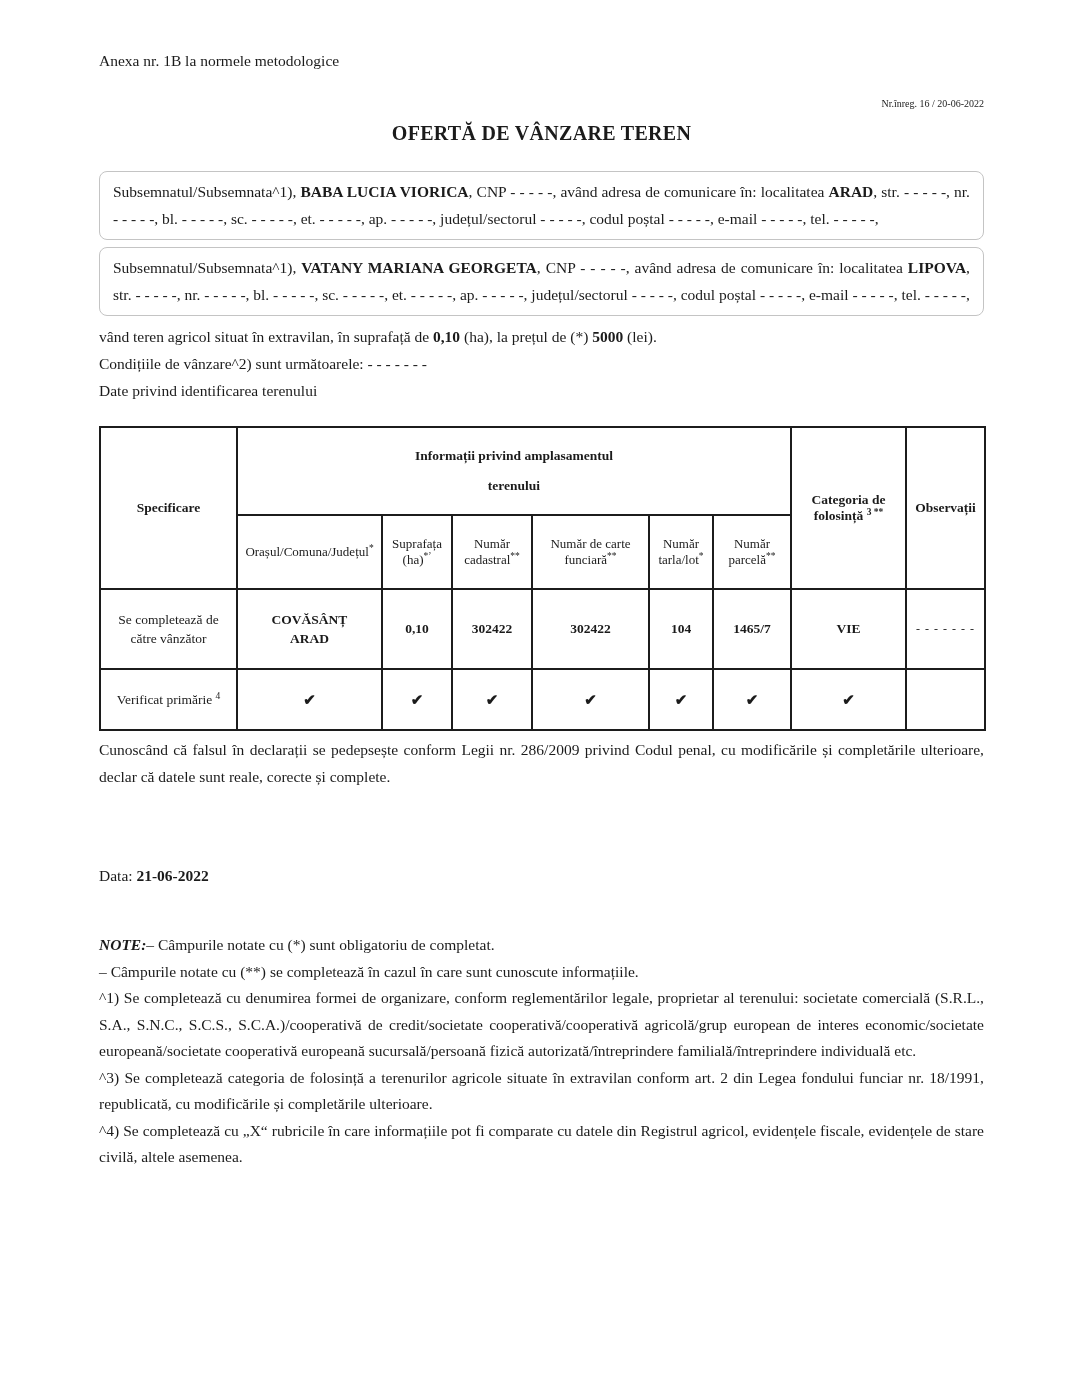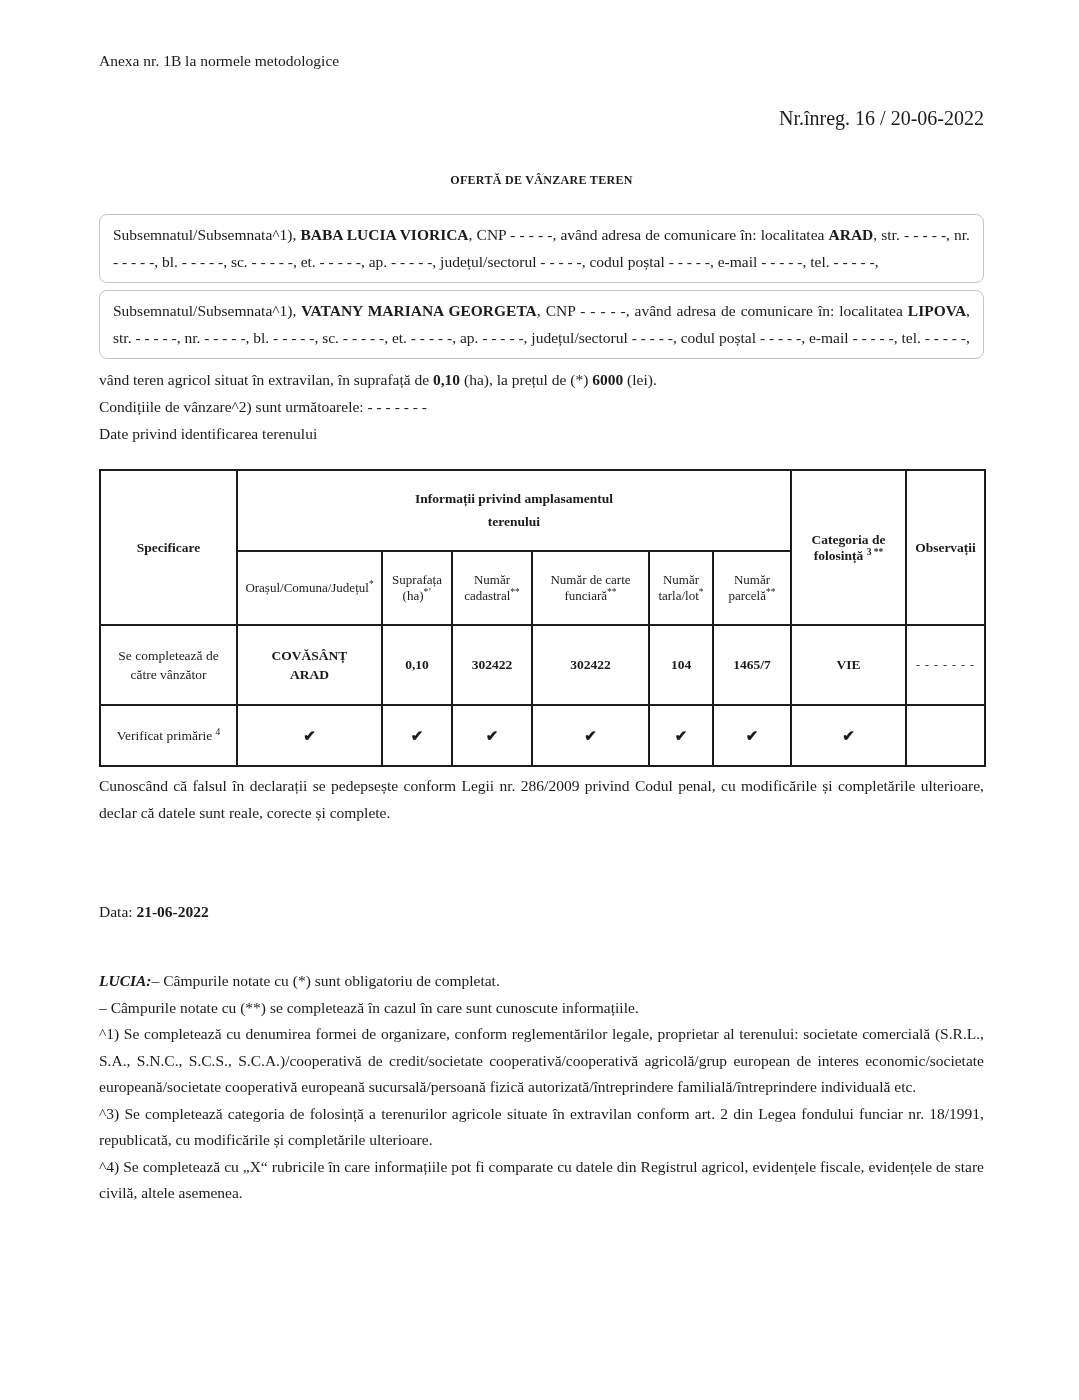--- a/index.html
+++ b/index.html
@@ -10,22 +10,22 @@
     height: 1400px;
     margin: 0 auto;
     background: #ffffff;
     color: #1b1b1b;
     font-family: "Liberation Serif", "DejaVu Serif", serif;
     font-size: 15.5px;
     padding: 52px 95px 0 99px;
     overflow: hidden;
   }
   .annex-line { font-size: 15.5px; }
-  .reg-line { margin-top: 37px; text-align: right; font-size: 20px; }
-  .doc-title { margin-top: 43px; text-align: center; font-weight: bold; font-size: 12px; letter-spacing: 0.3px; }
+  .reg-line { margin-top: 28px; text-align: right; font-size: 10px; }
+  .doc-title { margin-top: 13px; text-align: center; font-weight: bold; font-size: 20px; letter-spacing: 0.3px; }
 
   .party-box {
     border: 1px solid #c4c4c4;
     border-radius: 8px;
     background: #ffffff;
     padding: 6px 13px 7px 13px;
     line-height: 27px;
     text-align: justify;
   }
   .party-box.first { margin-top: 26px; }
@@ -41,21 +41,21 @@
     width: 885px;
     table-layout: fixed;
   }
   table.land-table th, table.land-table td {
     border: 2px solid #1c1c1c;
     vertical-align: middle;
     text-align: center;
     padding: 20px 4px;
   }
   th.h-bold { font-weight: bold; font-size: 13.5px; }
-  .group-line2 { margin-top: 7px; }
+  .group-line2 { margin-top: 14px; }
   th.h-sub { font-weight: normal; font-size: 13px; line-height: 16px; }
   sup { font-size: 9.5px; vertical-align: super; line-height: 0; }
   td.row-label {
     text-align: justify;
     font-size: 13.5px;
     line-height: 19px;
     padding: 5px 9px;
     font-weight: normal;
   }
   td.cell-bold { font-weight: bold; font-size: 13.5px; }
@@ -86,21 +86,21 @@
 
   <div class="party-box first">
     <span>Subsemnatul/Subsemnata^1), </span><b>BABA LUCIA VIORICA</b><span>, CNP - - - - -, având adresa de comunicare în: localitatea </span><b>ARAD</b><span>, str. - - - - -, nr. - - - - -, bl. - - - - -, sc. - - - - -, et. - - - - -, ap. - - - - -, județul/sectorul - - - - -, codul poștal - - - - -, e-mail - - - - -, tel. - - - - -,</span>
   </div>
 
   <div class="party-box second">
     <span>Subsemnatul/Subsemnata^1), </span><b>VATANY MARIANA GEORGETA</b><span>, CNP - - - - -, având adresa de comunicare în: localitatea </span><b>LIPOVA</b><span>, str. - - - - -, nr. - - - - -, bl. - - - - -, sc. - - - - -, et. - - - - -, ap. - - - - -, județul/sectorul - - - - -, codul poștal - - - - -, e-mail - - - - -, tel. - - - - -,</span>
   </div>
 
   <div class="intro">
-    <p><span>vând teren agricol situat în extravilan, în suprafață de </span><b>0,10</b><span> (ha), la prețul de (*) </span><b>6000</b><span> (lei).</span></p>
+    <p><span>vând teren agricol situat în extravilan, în suprafață de </span><b>0,10</b><span> (ha), la prețul de (*) </span><b>5000</b><span> (lei).</span></p>
     <p>Condițiile de vânzare^2) sunt următoarele: - - - - - - -</p>
     <p>Date privind identificarea terenului</p>
   </div>
 
   <table class="land-table">
     <colgroup>
       <col style="width:137px">
         <col style="width:145px">
         <col style="width:70px">
         <col style="width:80px">
@@ -152,21 +152,21 @@
         <td class="cell-check"></td>
       </tr>
     </tbody>
   </table>
 
   <p class="declaration">Cunoscând că falsul în declarații se pedepsește conform Legii nr. 286/2009 privind Codul penal, cu modificările și completările ulterioare, declar că datele sunt reale, corecte și complete.</p>
 
   <p class="date-line"><span>Data: </span><b>21-06-2022</b></p>
 
   <div class="notes">
-    <p><span class="note-title">LUCIA:</span><span>– Câmpurile notate cu (*) sunt obligatoriu de completat.</span></p>
+    <p><span class="note-title">NOTE:</span><span>– Câmpurile notate cu (*) sunt obligatoriu de completat.</span></p>
     <p>– Câmpurile notate cu (**) se completează în cazul în care sunt cunoscute informațiile.</p>
   </div>
 
   <div class="footnotes">
     <p>^1) Se completează cu denumirea formei de organizare, conform reglementărilor legale, proprietar al terenului: societate comercială (S.R.L., S.A., S.N.C., S.C.S., S.C.A.)/cooperativă de credit/societate cooperativă/cooperativă agricolă/grup european de interes economic/societate europeană/societate cooperativă europeană sucursală/persoană fizică autorizată/întreprindere familială/întreprindere individuală etc.</p>
     <p>^3) Se completează categoria de folosință a terenurilor agricole situate în extravilan conform art. 2 din Legea fondului funciar nr. 18/1991, republicată, cu modificările și completările ulterioare.</p>
     <p>^4) Se completează cu „X“ rubricile în care informațiile pot fi comparate cu datele din Registrul agricol, evidențele fiscale, evidențele de stare civilă, altele asemenea.</p>
   </div>
 
 </div>

